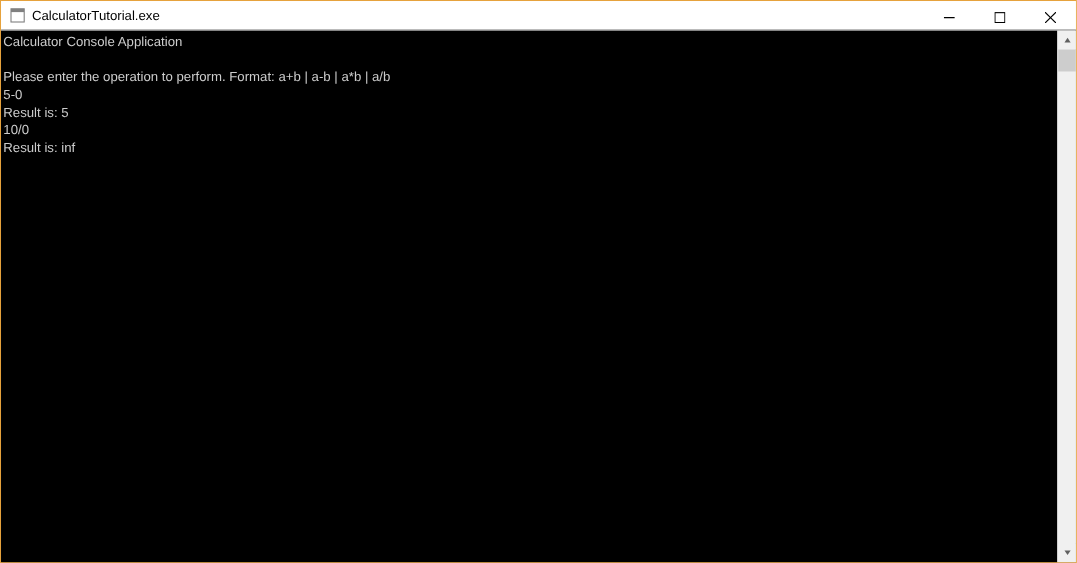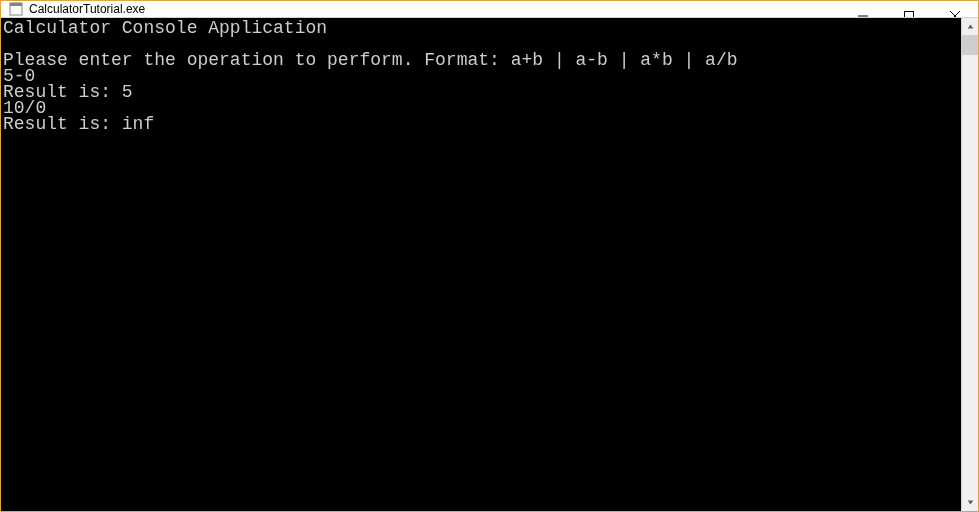--- a/index.html
+++ b/index.html
@@ -16,21 +16,21 @@
     }
     .window {
       width: 979px;
       height: 512px;
       background: #ffffff;
       border: 1px solid #e6a23c;
       display: flex;
       flex-direction: column;
     }
     .titlebar {
-      height: 16px;
+      height: 26px;
       background: #ffffff;
       display: flex;
       align-items: center;
       padding-left: 8px;
       font-size: 12px;
       color: #000000;
       user-select: none;
     }
     .titlebar .app-icon {
       width: 14px;
@@ -71,22 +71,22 @@
       flex: 1;
       display: flex;
       background: #000000;
       position: relative;
       border-top: 1px solid #d0d0d0;
     }
     .console-text {
       flex: 1;
       background: #000000;
       color: #cccccc;
-      font-family: Liberation Mono, monospace;
-      font-size: 18px;
+      font-family: Liberation Sans, sans-serif;
+      font-size: 12px;
       line-height: 16px;
       white-space: pre;
       padding: 2px 0 2px 2px;
       overflow: hidden;
     }
     .scrollbar {
       width: 17px;
       background: #f0f0f0;
       display: flex;
       flex-direction: column;

